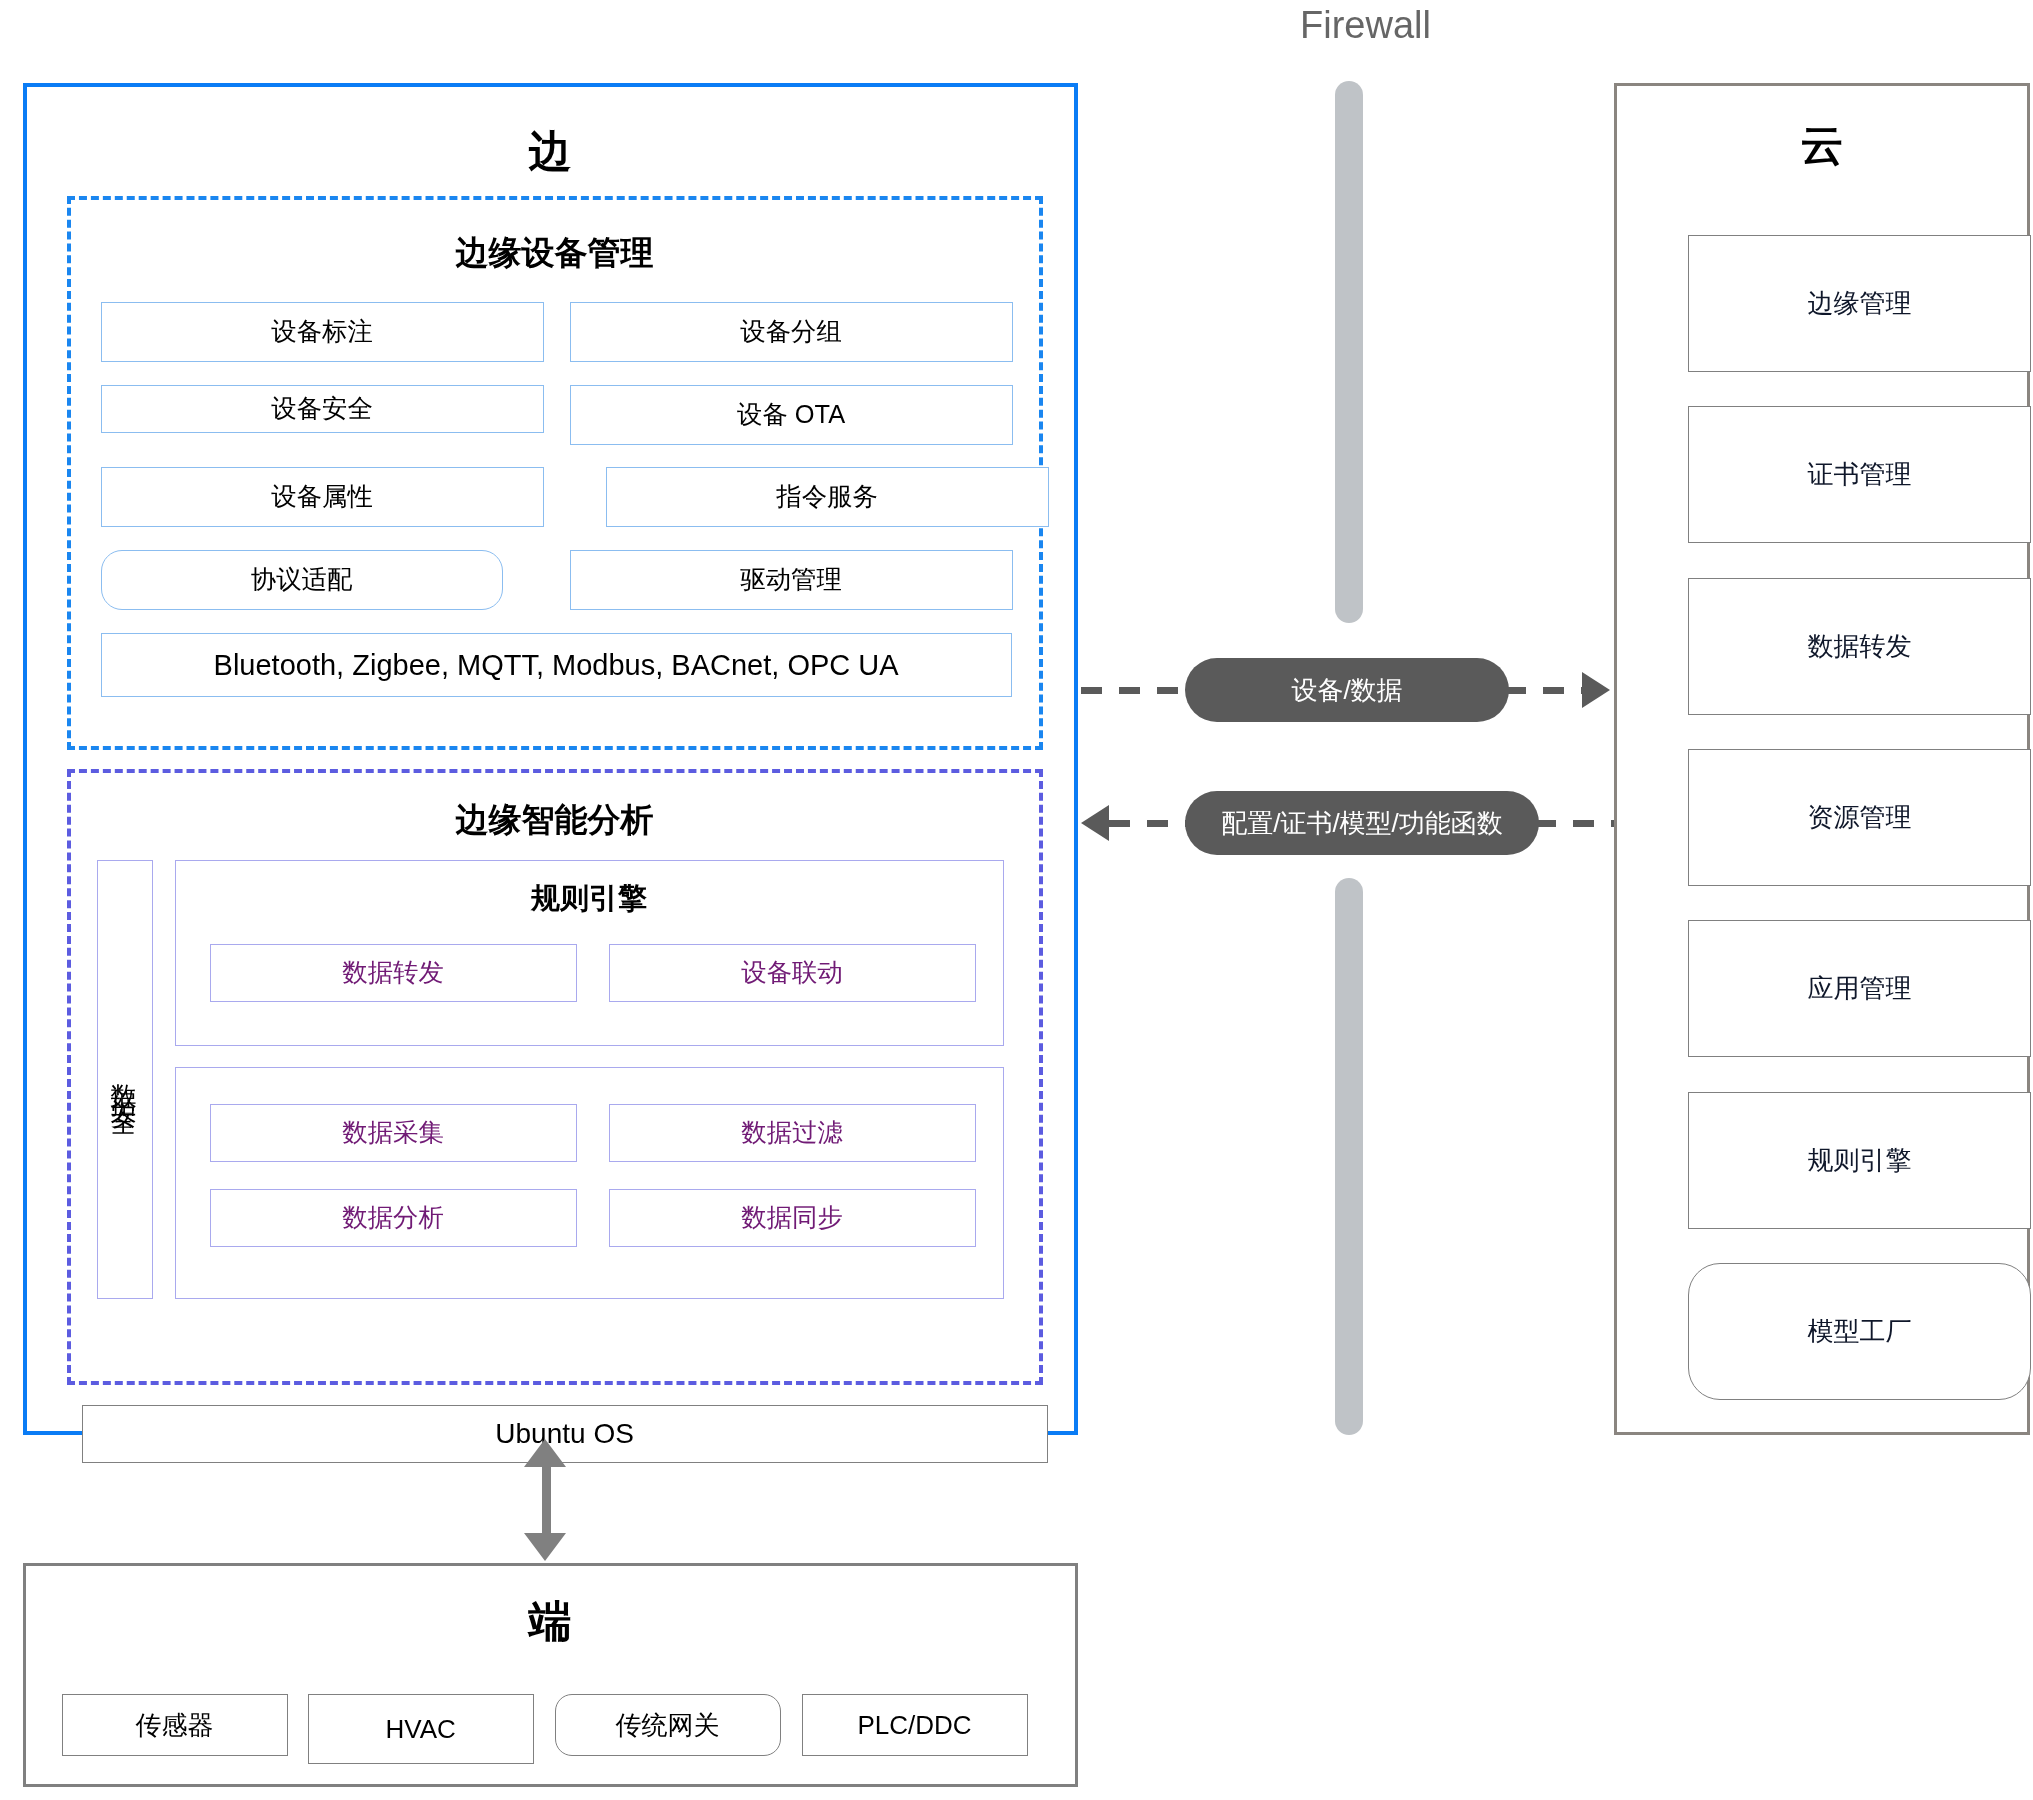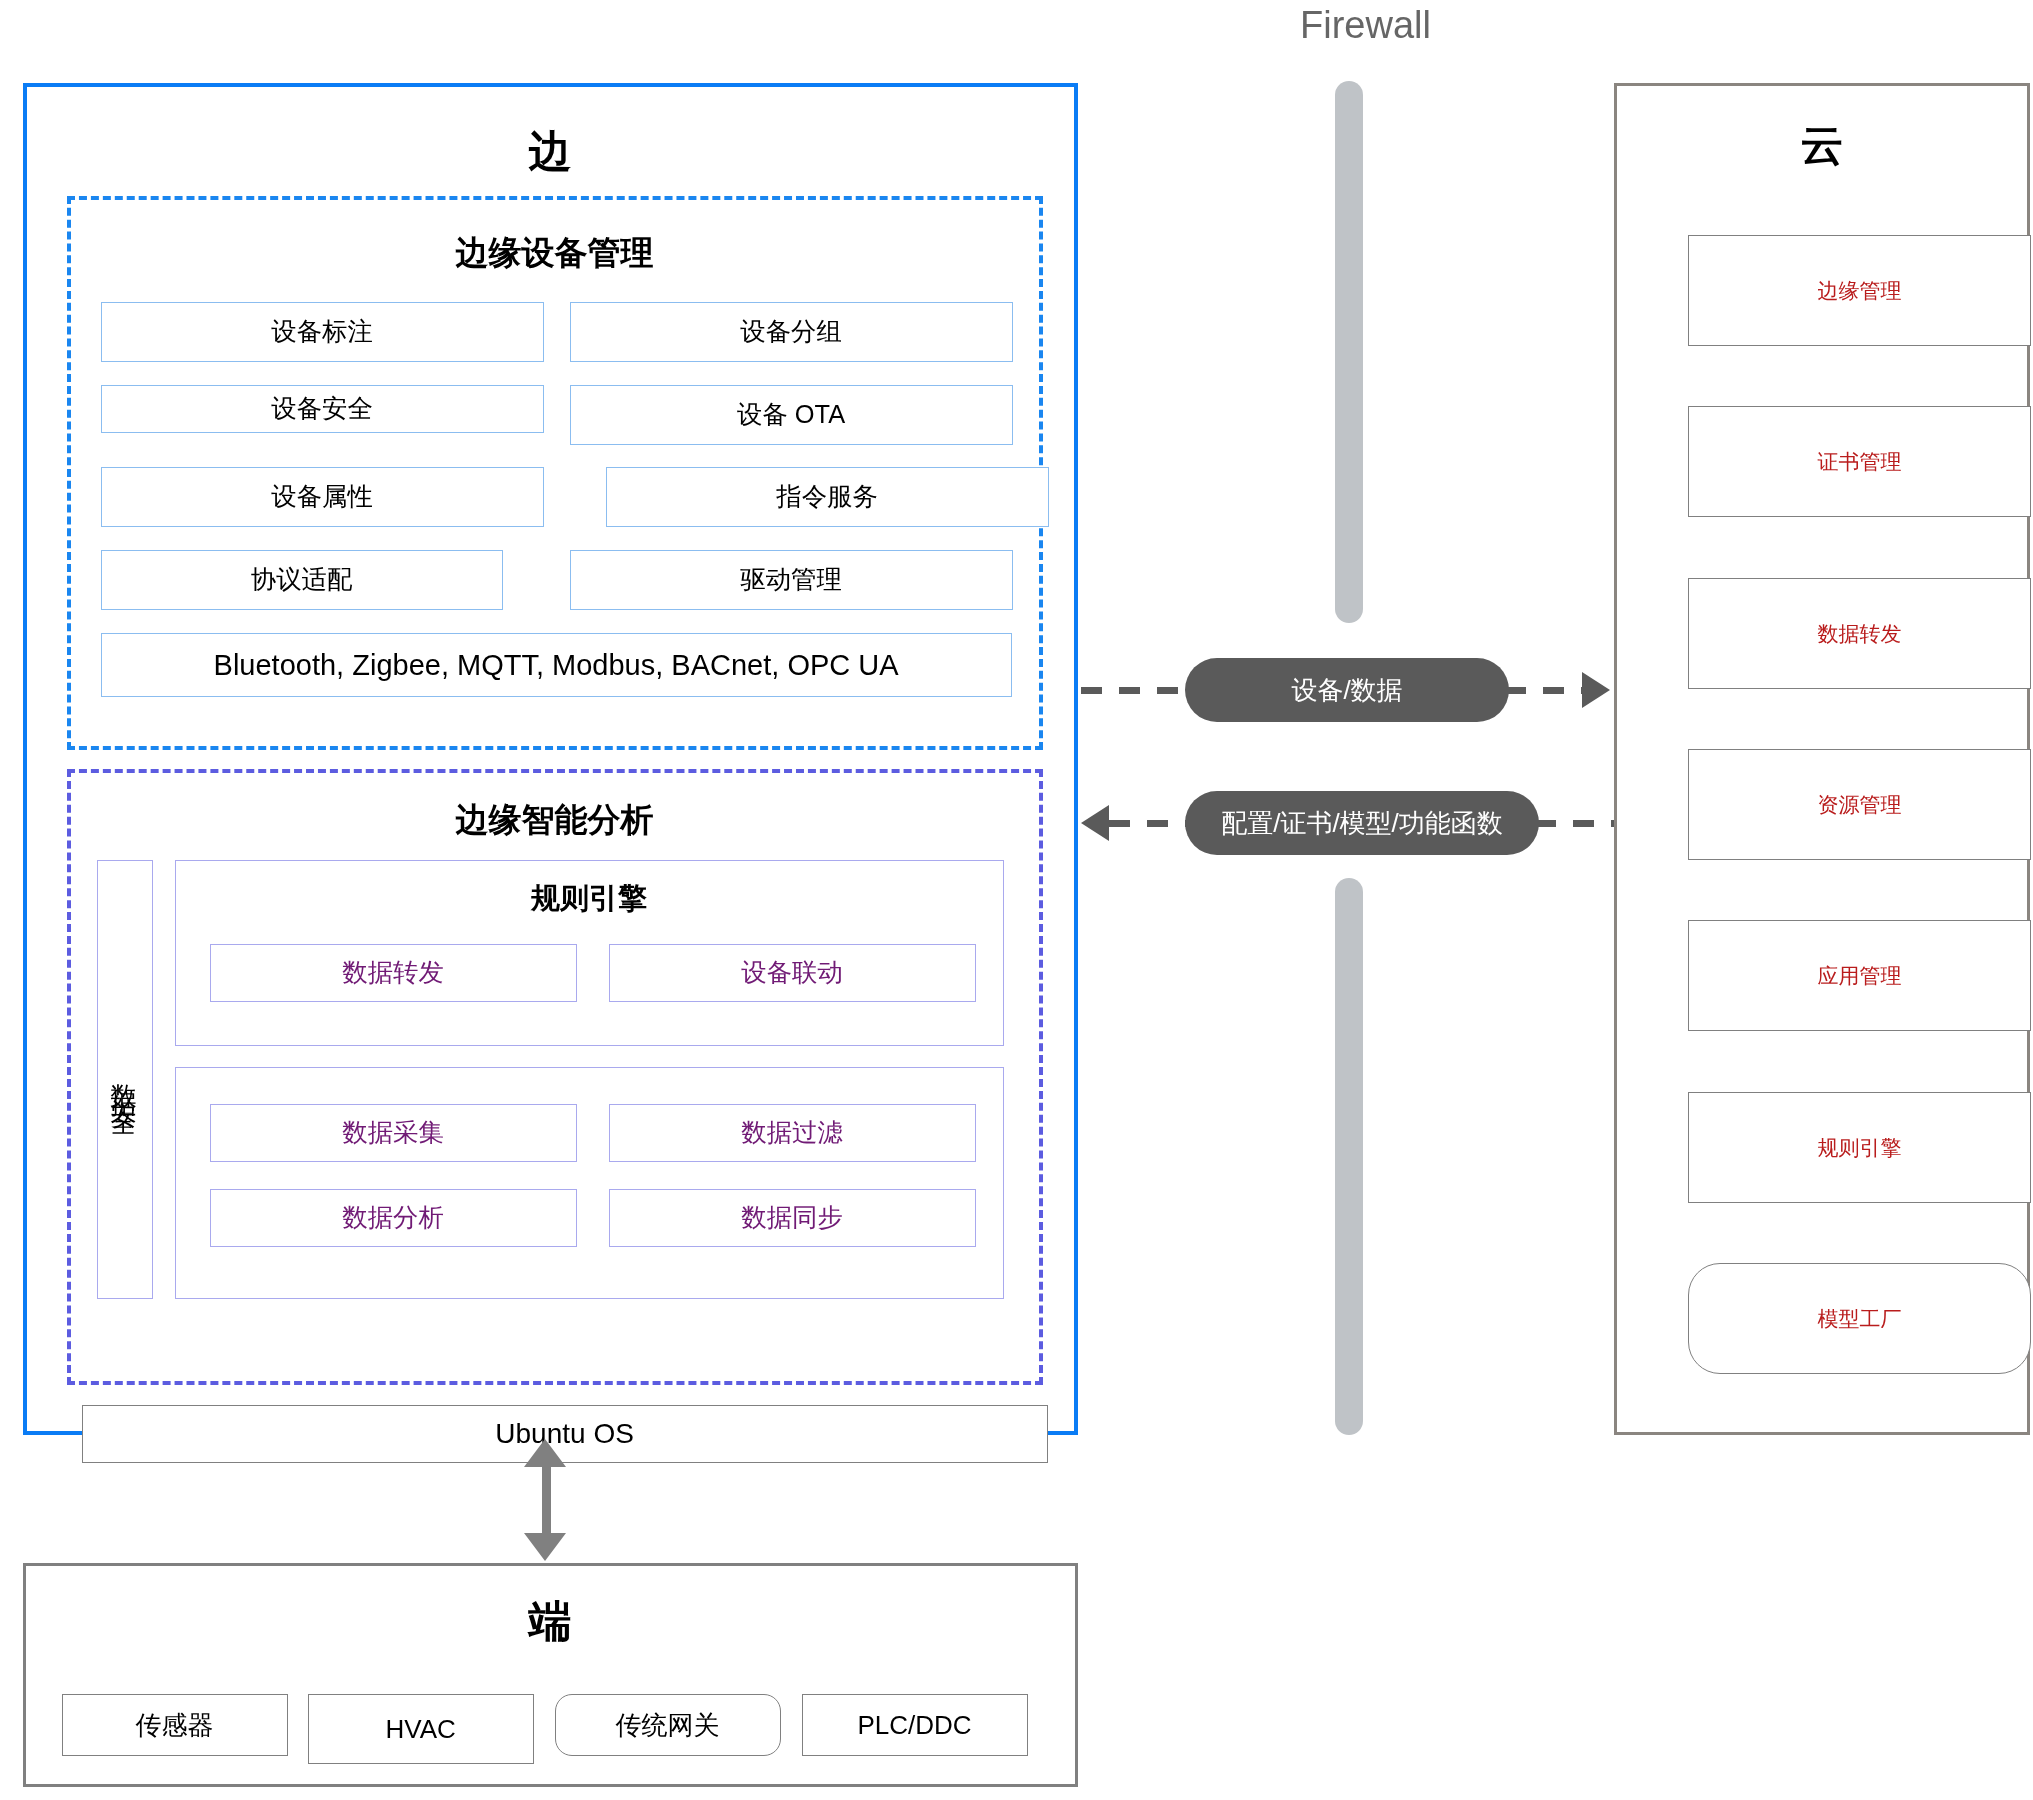--- a/index.html
+++ b/index.html
@@ -111,22 +111,22 @@
 
   
   .cloud-panel{
     left:1614px; top:83px; width:416px; height:1352px;
     border:3.8px solid #8a8580;background:#fff;
   }
   .cloud-title{left:0;top:38px;}
   .ccell{
     border:1.9px solid #808080;background:#fff;
     display:flex;align-items:center;justify-content:center;
-    font-size:21px;color:#b91c1c;
-    left:71px;width:343px;height:111px;
+    font-size:26px;color:#0f172a;
+    left:71px;width:343px;height:137px;
   }
 
   
   .fw-label{
     left:1177px;top:5.6px;width:377px;
     text-align:center;font-size:38px;color:#666666;line-height:1;
   }
   .fw-bar{
     background:#bfc3c7;
     border-radius:17px;
@@ -189,21 +189,21 @@
 
       <div class="abs cell" style="left:30px;top:102px;width:443px;height:60px;">设备标注</div>
       <div class="abs cell" style="left:499px;top:102px;width:443px;height:60px;">设备分组</div>
 
       <div class="abs cell" style="left:30px;top:185px;width:443px;height:48px;">设备安全</div>
       <div class="abs cell" style="left:499px;top:185px;width:443px;height:60px;">设备 OTA</div>
 
       <div class="abs cell" style="left:30px;top:267px;width:443px;height:60px;">设备属性</div>
       <div class="abs cell" style="left:499px;top:267px;width:443px;height:60px;margin-left:36px;">指令服务</div>
 
-      <div class="abs cell" style="left:30px;top:350px;width:402px;height:60px;">协议适配</div>
+      <div class="abs cell" style="left:30px;top:350px;width:402px;height:60px;border-radius:21px;">协议适配</div>
       <div class="abs cell" style="left:499px;top:350px;width:443px;height:60px;">驱动管理</div>
 
       <div class="abs cell-wide" style="left:30px;top:433px;width:911px;height:64px;">Bluetooth,  Zigbee,  MQTT,  Modbus,  BACnet,  OPC UA</div>
     </div>
 
     <div class="abs ai-group">
       <div class="abs group-title ai-title">边缘智能分析</div>
 
       <div class="abs vbox" style="left:26px;top:87px;width:56px;height:439px;">数据安全</div>
 

